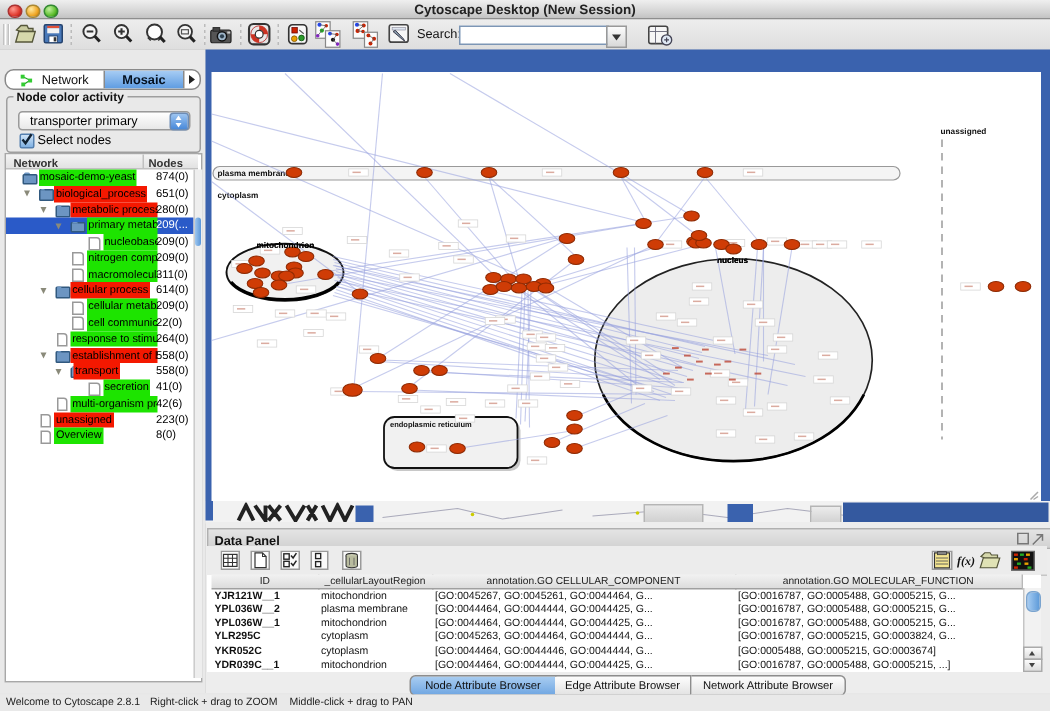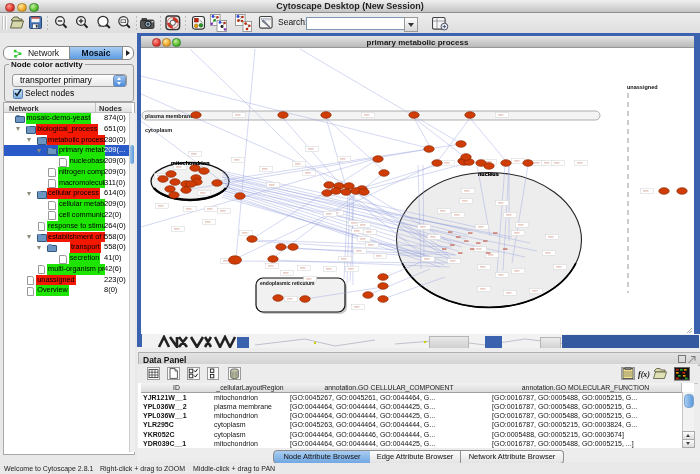--- a/index.html
+++ b/index.html
@@ -304,21 +304,21 @@
       </div>
       <div class="trow" style="top:198.5px;">
         <div class="arr" style="left:22.6px;"></div>
         <div class="fold" style="left:32.6px;"></div>
         <span class="lab r" style="position:absolute;left:43.1px;max-width:55.9px;color:#000;">establishment of lo</span>
         <span class="cnt">558(0)</span>
       </div>
       <div class="trow" style="top:209.2px;">
         <div class="arr" style="left:33.400000000000006px;"></div>
         <div class="fold" style="left:43.400000000000006px;"></div>
-        <span class="lab r" style="position:absolute;left:66px;max-width:45.1px;color:#000;">transport</span>
+        <span class="lab r" style="position:absolute;left:45px;max-width:45.1px;color:#000;">transport</span>
         <span class="cnt">558(0)</span>
       </div>
       <div class="trow" style="top:220.0px;">
         <div class="file" style="left:55.2px;"></div>
         <span class="lab g" style="position:absolute;left:64.7px;max-width:34.3px;color:#000;">secretion</span>
         <span class="cnt">41(0)</span>
       </div>
       <div class="trow" style="top:230.8px;">
         <div class="file" style="left:33.6px;"></div>
         <span class="lab g" style="position:absolute;left:43.1px;max-width:55.9px;color:#000;">multi-organism pro</span>
@@ -356,26 +356,20 @@
         <circle cx="250" cy="9" r="1.2" fill="#880"></circle>
         <circle cx="310" cy="6" r="1.2" fill="#cc0"></circle>
       </svg>
       <div style="position:absolute;left:292px;top:303px;width:38px;height:11px;background:linear-gradient(#e8e8e8,#d0d0d0);border:1px solid #b5b5b5;"></div>
       <div style="position:absolute;left:100px;top:304px;width:12px;height:12px;background:#3a62ae;"></div>
       <div style="position:absolute;left:348px;top:303px;width:17px;height:13px;background:#3a62ae;"></div>
       <div style="position:absolute;left:403px;top:304px;width:19px;height:10px;background:linear-gradient(#ececec,#d2d2d2);border:1px solid #b5b5b5;"></div>
       <div style="position:absolute;left:425px;top:302px;width:137px;height:14px;background:#34599f;"></div>
     </div>
   <div class="abs" id="netwin">
-    <div class="abs" id="nettitle">
-      <div class="light" style="left:11px;top:2px;width:6.5px;height:6.5px;background:radial-gradient(circle at 35% 30%,#ff9a90,#e03c30 60%,#a01208);border:0.5px solid #a33;"></div>
-      <div class="light" style="left:21px;top:2px;width:6.5px;height:6.5px;background:radial-gradient(circle at 35% 30%,#ffe9a0,#f0a828 60%,#b06c00);border:0.5px solid #a83;"></div>
-      <div class="light" style="left:31px;top:2px;width:6.5px;height:6.5px;background:radial-gradient(circle at 35% 30%,#c2f0a0,#5fc030 60%,#1f7800);border:0.5px solid #383;"></div>
-      <div style="position:absolute;left:0;right:0;top:1.5px;text-align:center;font-size:8px;font-weight:bold;color:#1a1a1a;">primary metabolic process</div>
-    </div>
     <svg class="abs" id="canvas" width="553" height="286" viewBox="141 47 553 286">
         <rect x="142" y="110" width="458" height="9" rx="4.5" fill="#f4f4f4" stroke="#999" stroke-width="0.8"></rect>
         <text x="145" y="116.5" font-size="5.5" font-weight="bold" fill="#111">plasma membrane</text>
         <text x="145" y="131" font-size="5.5" font-weight="bold" fill="#111">cytoplasm</text>
         <ellipse cx="190" cy="180.5" rx="39" ry="19" fill="#f1f1f1" stroke="#111" stroke-width="1.3"></ellipse>
         <path d="M 154 187 A 39 19 0 0 0 226 187" fill="none" stroke="#000" stroke-width="2"></path>
         <text x="171" y="164" font-size="5.5" font-weight="bold" fill="#111">mitochondrion</text>
         <ellipse cx="489" cy="239" rx="92.5" ry="67.5" fill="#ededed" stroke="#222" stroke-width="1.1"></ellipse>
         <path d="M 402.1 262.1 A 92.5 67.5 0 0 0 575.9 262.1" fill="none" stroke="#000" stroke-width="1.8"></path>
         <text x="478" y="174.5" font-size="5.5" font-weight="bold" fill="#111">nucleus</text>

